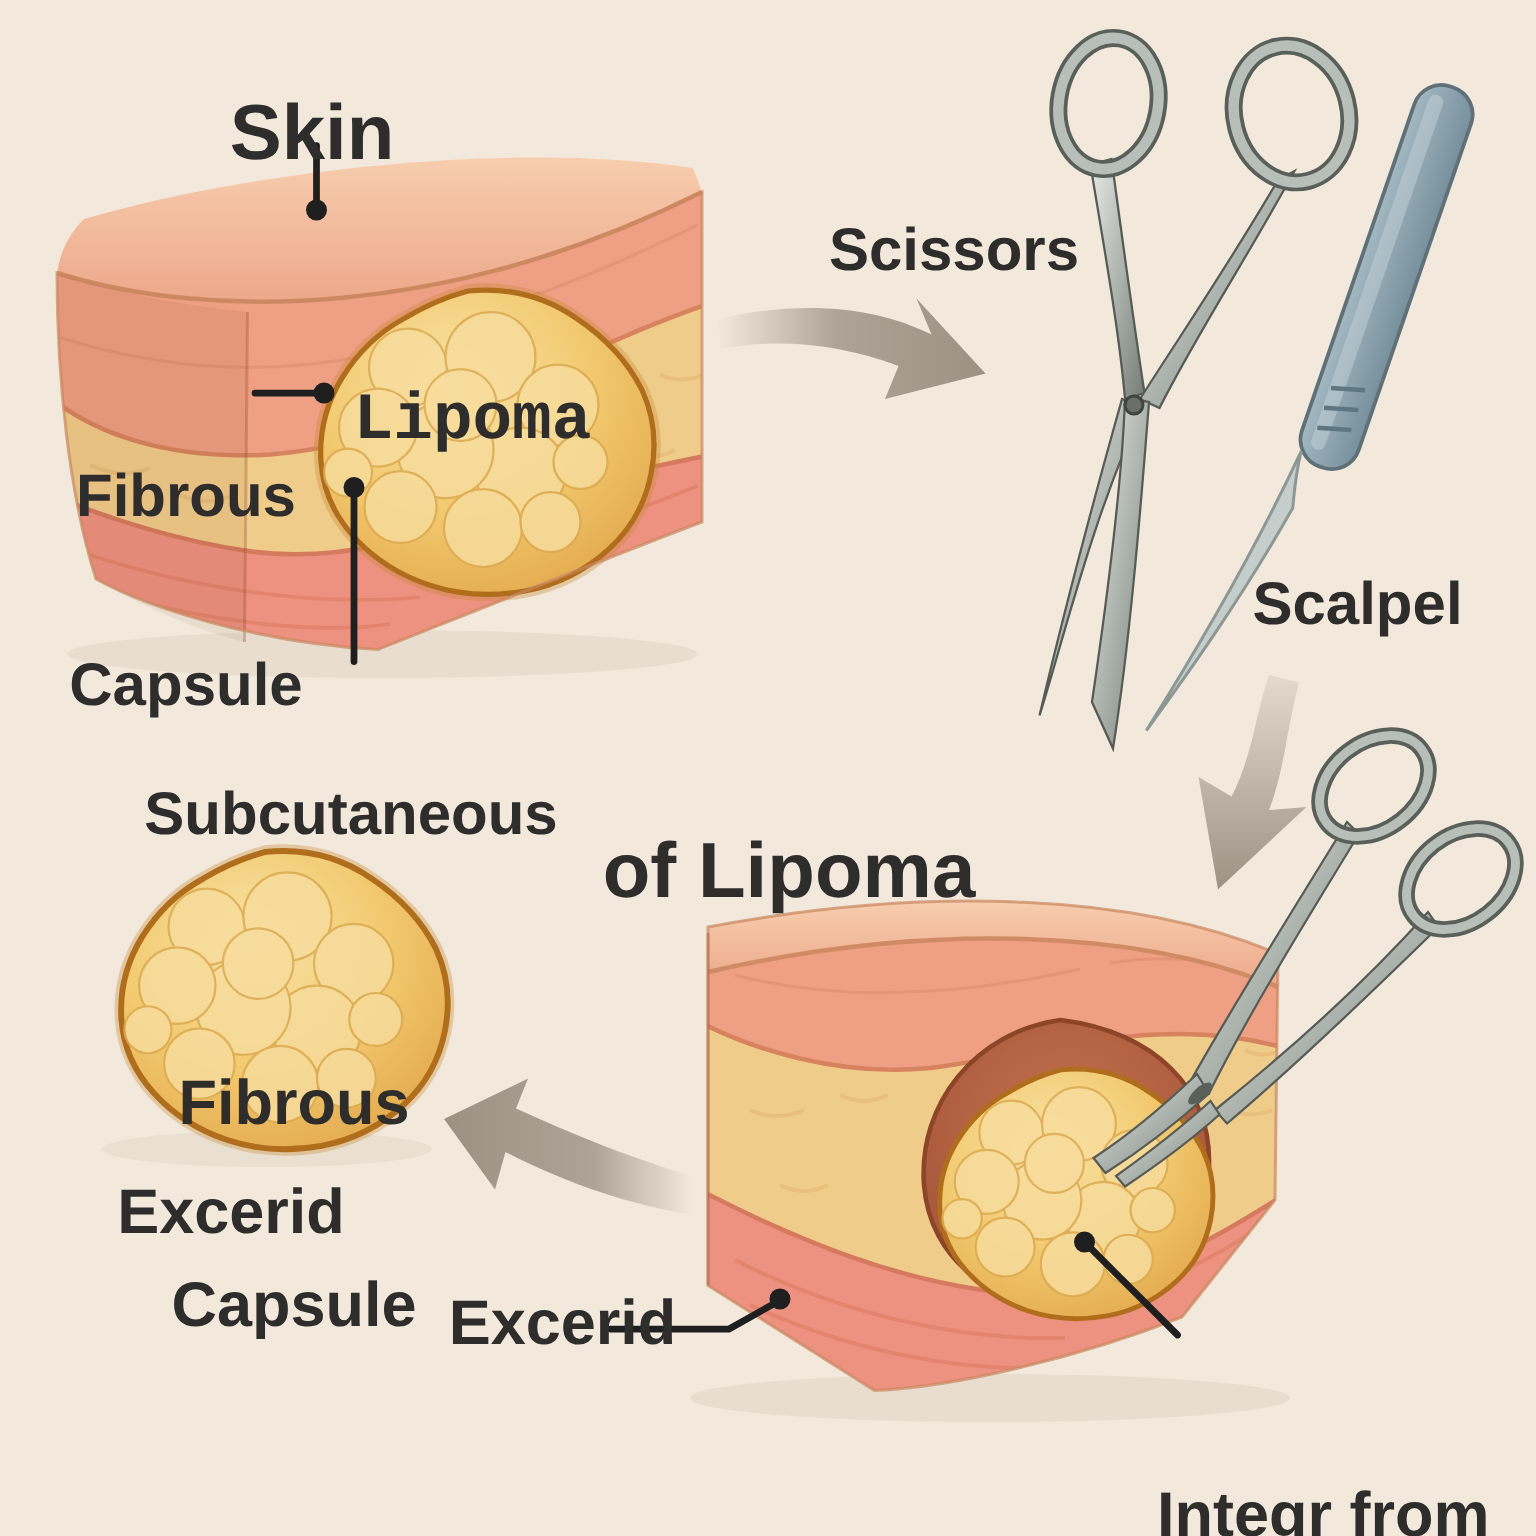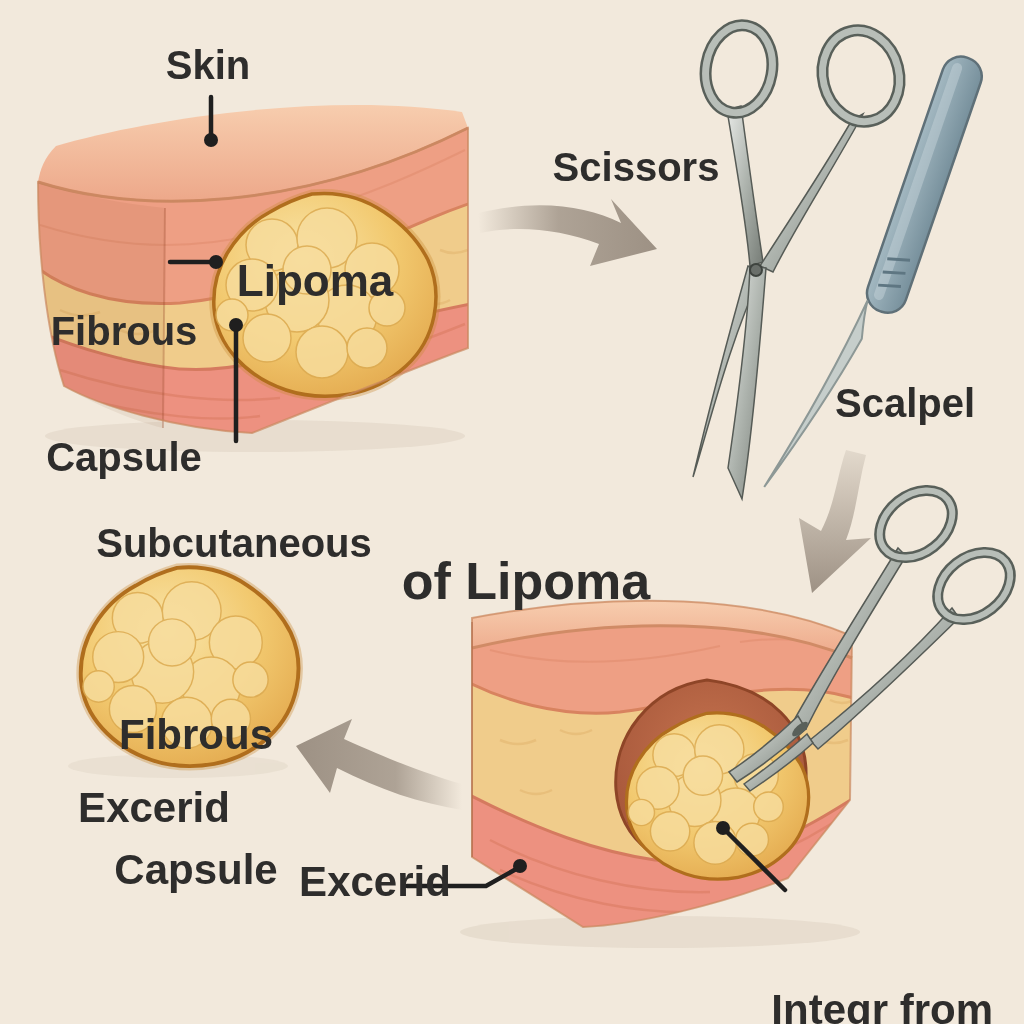--- a/index.html
+++ b/index.html
@@ -8,23 +8,23 @@
     background:#f2e9dc;
     font-family:"Liberation Sans", sans-serif;
   }
   svg.art{position:absolute;left:0;top:0;width:1024px;height:1024px;}
   .lbl{
     position:absolute;color:#2e2d2c;font-weight:700;white-space:pre;
     text-align:center;transform:translateX(-50%);line-height:1.05;
     letter-spacing:0px;
   }
   .lbl .line{display:block;margin-left:36px;}
-  .skin-l{left:208px;top:44px;font-size:40px;}
+  .skin-l{left:208px;top:62px;font-size:52px;}
   .fibcap-l{left:106px;top:226px;font-size:40px;line-height:42px;}
-  .lipoma-l{left:315px;top:258px;font-size:44px;}
+  .lipoma-l{left:315px;top:258px;font-size:44px;font-family:Liberation Mono, monospace;}
   .subcut-l{left:216px;top:438px;font-size:40px;line-height:42px;}
   .title-l{left:508px;top:424px;font-size:52px;line-height:63px;}
   .scissors-l{left:636px;top:146px;font-size:40px;}
   .scalpel-l{left:905px;top:382px;font-size:40px;}
   .speccap-l{left:178px;top:622px;font-size:42px;line-height:45px;}
   .intact-l{left:154px;top:786px;font-size:42px;}
   .excerid-l{left:343px;top:860px;font-size:42px;margin-left:32px;}
   .integr-l{left:auto;right:31px;top:892px;font-size:42px;line-height:47px;
             transform:none;text-align:right;}
 </style>

